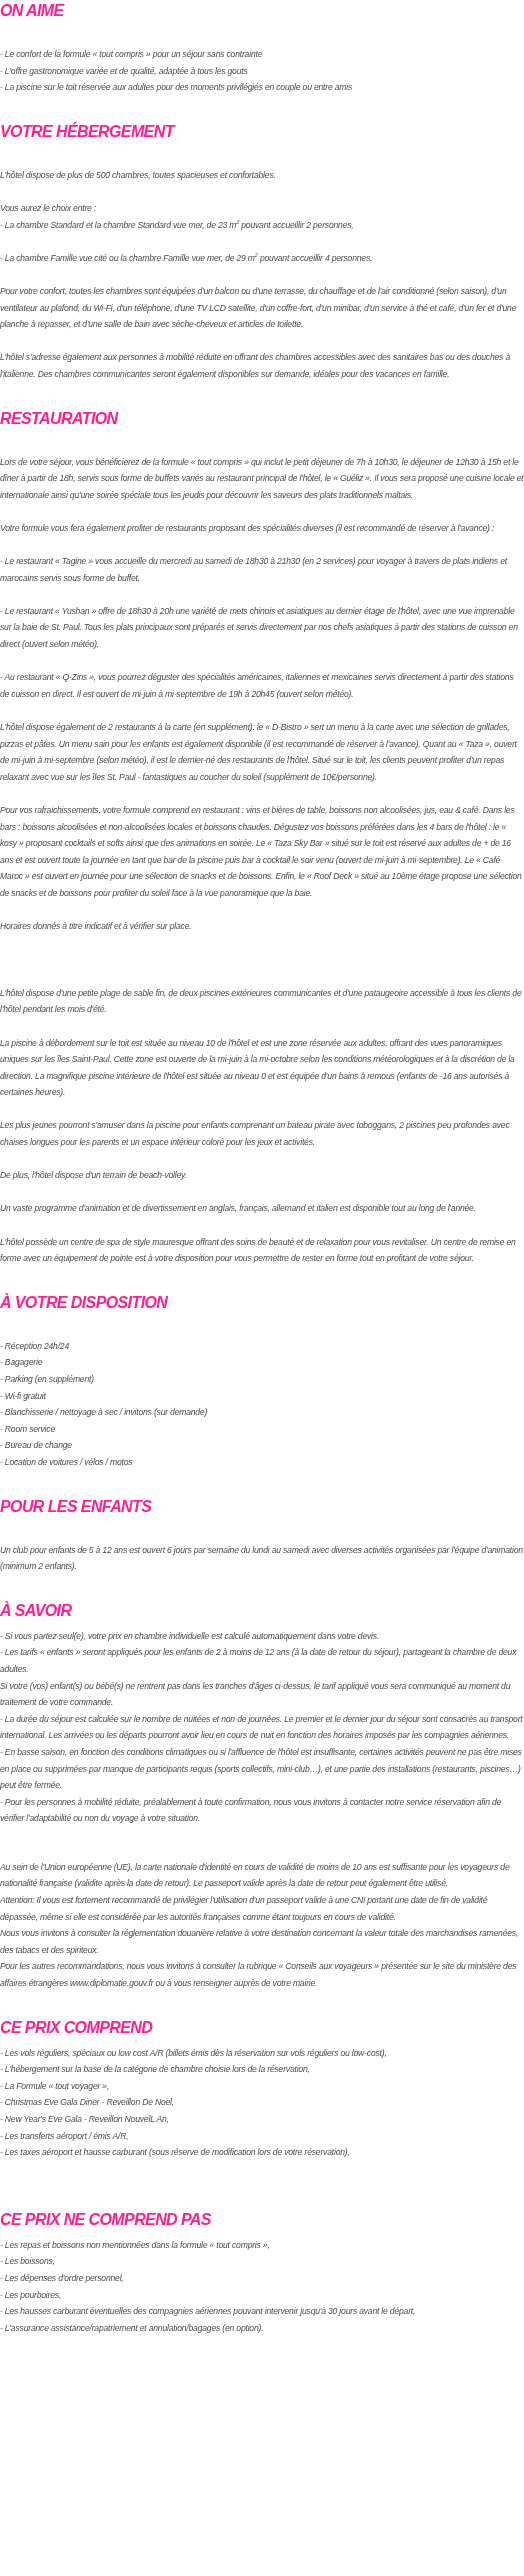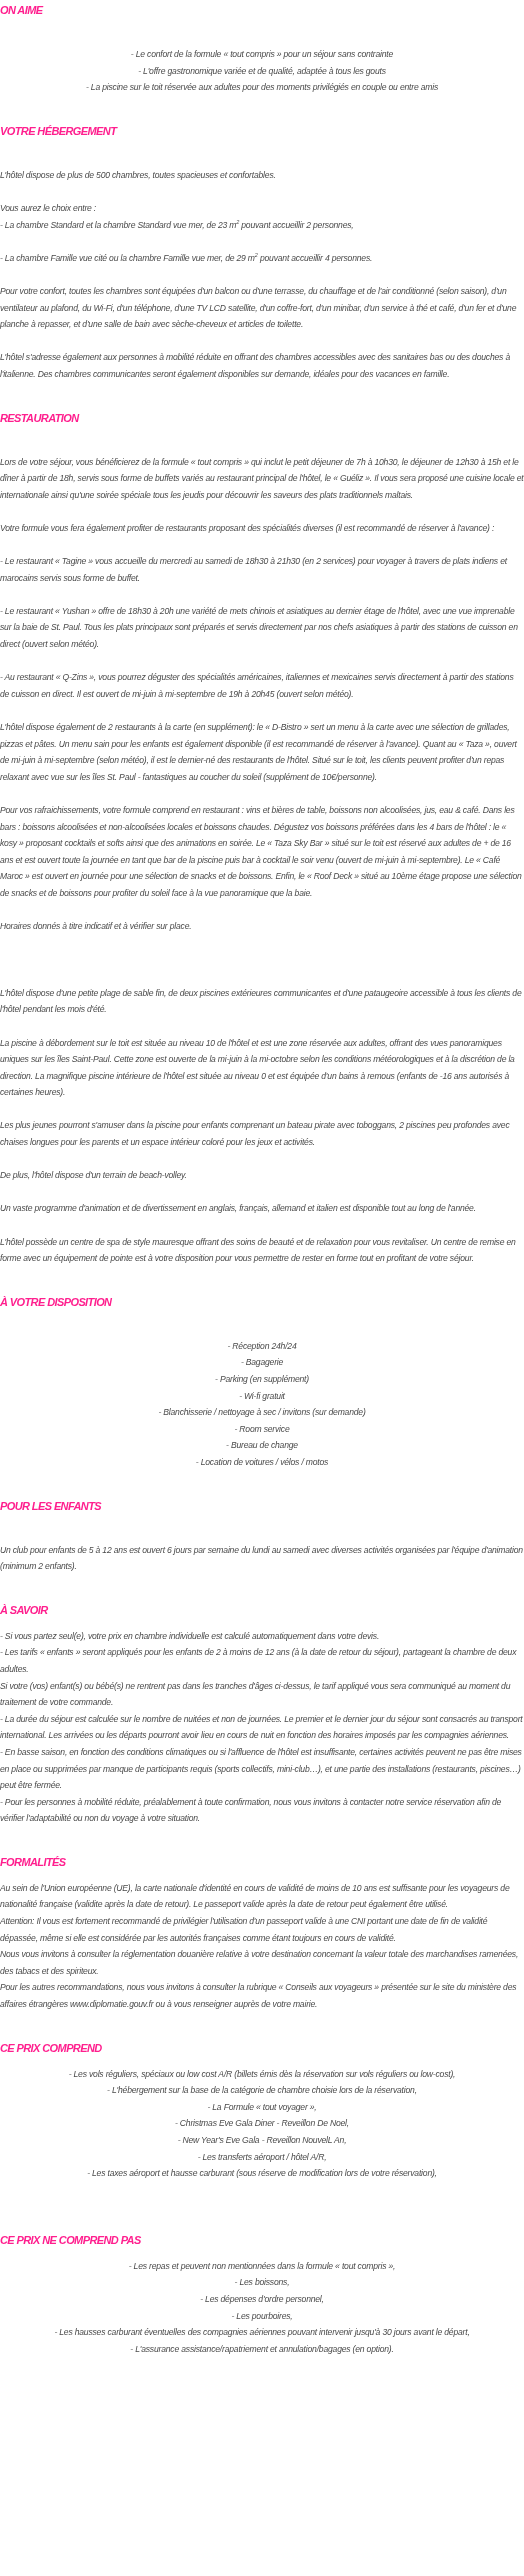--- a/index.html
+++ b/index.html
@@ -9,33 +9,33 @@
       font-style: italic;
       color: #4a4a4a;
       font-size: 8.6px;
       line-height: 16.6px;
       letter-spacing: -0.2px;
     }
     .page { width: 524px; padding: 0; box-sizing: border-box; }
     h2.section-title {
       margin: 0;
       color: #ff1f8e;
-      font-size: 11px;
+      font-size: 16px;
       line-height: 21px;
       font-weight: bold;
       font-style: italic;
       text-transform: uppercase;
       letter-spacing: -0.6px;
     }
     p { margin: 0; }
     .blank { height: 16.6px; }
     .gap-s { height: 7px; }
     .gap-m { height: 25px; }
     .gap-xl { height: 48px; }
-    .list-line { display: block; text-align: center; }
+    .list-line { display: block; }
     sup { font-size: 5.5px; line-height: 0; }
   </style>
 </head>
 <body>
 
 <div class="page">
 
   <section>
     <h2 class="section-title">ON AIME</h2>
     <div class="gap-m"></div>
@@ -125,46 +125,45 @@
     <p>- Si vous partez seul(e), votre prix en chambre individuelle est calculé automatiquement dans votre devis.</p>
     <p>- Les tarifs « enfants » seront appliqués pour les enfants de 2 à moins de 12 ans (à la date de retour du séjour), partageant la chambre de deux adultes.</p>
     <p>Si votre (vos) enfant(s) ou bébé(s) ne rentrent pas dans les tranches d'âges ci-dessus, le tarif appliqué vous sera communiqué au moment du traitement de votre commande.</p>
     <p>- La durée du séjour est calculée sur le nombre de nuitées et non de journées. Le premier et le dernier jour du séjour sont consacrés au transport international. Les arrivées ou les départs pourront avoir lieu en cours de nuit en fonction des horaires imposés par les compagnies aériennes.</p>
     <p>- En basse saison, en fonction des conditions climatiques ou si l'affluence de l'hôtel est insuffisante, certaines activités peuvent ne pas être mises en place ou supprimées par manque de participants requis (sports collectifs, mini-club…), et une partie des installations (restaurants, piscines…) peut être fermée.</p>
     <p>- Pour les personnes à mobilité réduite, préalablement à toute confirmation, nous vous invitons à contacter notre service réservation afin de vérifier l'adaptabilité ou non du voyage à votre situation.</p>
     <div class="gap-m"></div>
   </section>
 
   <section>
-    <h2 class="section-title">FORMALITÉS</h2>
     <div class="gap-s"></div>
     <p>Au sein de l'Union européenne (UE), la carte nationale d'identité en cours de validité de moins de 10 ans est suffisante pour les voyageurs de nationalité française (validite après la date de retour). Le passeport valide après la date de retour peut également être utilisé.</p>
     <p>Attention: Il vous est fortement recommandé de privilégier l'utilisation d'un passeport valide à une CNI portant une date de fin de validité dépassée, même si elle est considérée par les autorités françaises comme étant toujours en cours de validité.</p>
     <p>Nous vous invitons à consulter la réglementation douanière relative à votre destination concernant la valeur totale des marchandises ramenées, des tabacs et des spiriteux.</p>
     <p>Pour les autres recommandations, nous vous invitons à consulter la rubrique « Conseils aux voyageurs » présentée sur le site du ministère des affaires étrangères www.diplomatie.gouv.fr ou à vous renseigner auprès de votre mairie.</p>
     <div class="gap-m"></div>
   </section>
 
   <section>
     <h2 class="section-title">CE PRIX COMPREND</h2>
     <div class="gap-s"></div>
     <p class="list-line">- Les vols réguliers, spéciaux ou low cost A/R (billets émis dès la réservation sur vols réguliers ou low-cost),</p>
     <p class="list-line">- L'hébergement sur la base de la catégorie de chambre choisie lors de la réservation,</p>
     <p class="list-line">- La Formule « tout voyager »,</p>
     <p class="list-line">- Christmas Eve Gala Diner - Reveillon De Noel,</p>
     <p class="list-line">- New Year's Eve Gala - Reveillon NouvelL An,</p>
-    <p class="list-line">- Les transferts aéroport / hôtel A/R,</p>
+    <p class="list-line">- Les transferts aéroport / émis A/R,</p>
     <p class="list-line">- Les taxes aéroport et hausse carburant (sous réserve de modification lors de votre réservation),</p>
     <div class="gap-xl"></div>
   </section>
 
   <section>
     <h2 class="section-title">CE PRIX NE COMPREND PAS</h2>
     <div class="gap-s"></div>
-    <p class="list-line">- Les repas et peuvent non mentionnées dans la formule « tout compris »,</p>
+    <p class="list-line">- Les repas et boissons non mentionnées dans la formule « tout compris »,</p>
     <p class="list-line">- Les boissons,</p>
     <p class="list-line">- Les dépenses d'ordre personnel,</p>
     <p class="list-line">- Les pourboires,</p>
     <p class="list-line">- Les hausses carburant éventuelles des compagnies aériennes pouvant intervenir jusqu'à 30 jours avant le départ,</p>
     <p class="list-line">- L'assurance assistance/rapatriement et annulation/bagages (en option).</p>
     <div class="gap-m"></div>
   </section>
 
 </div>
 

